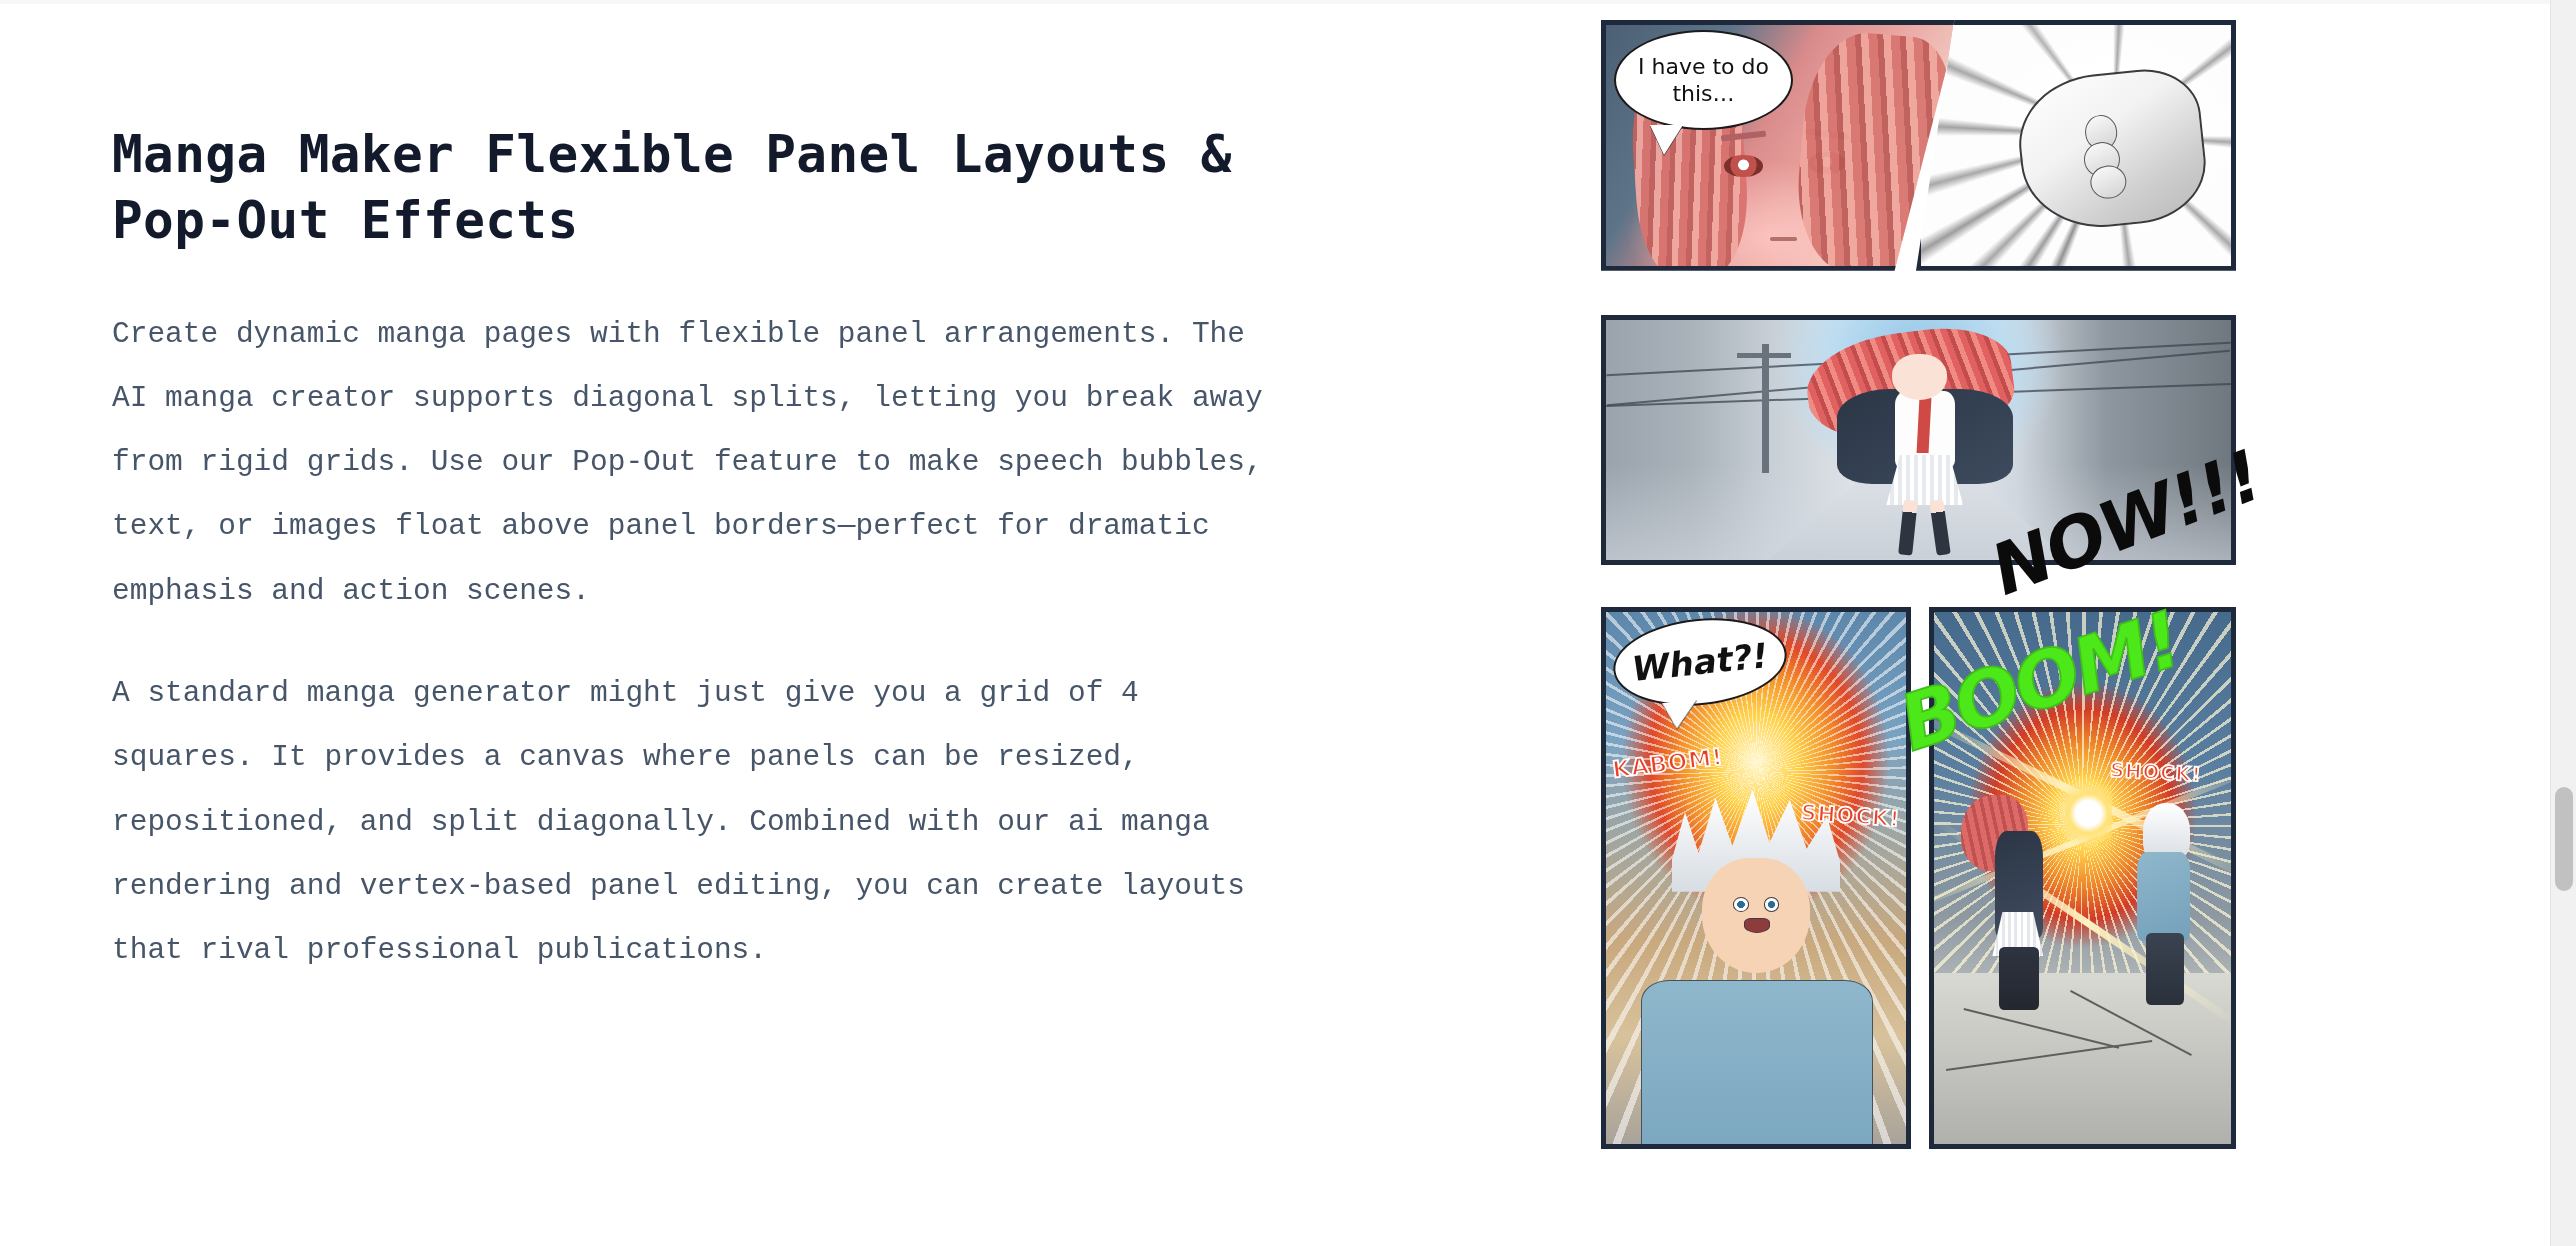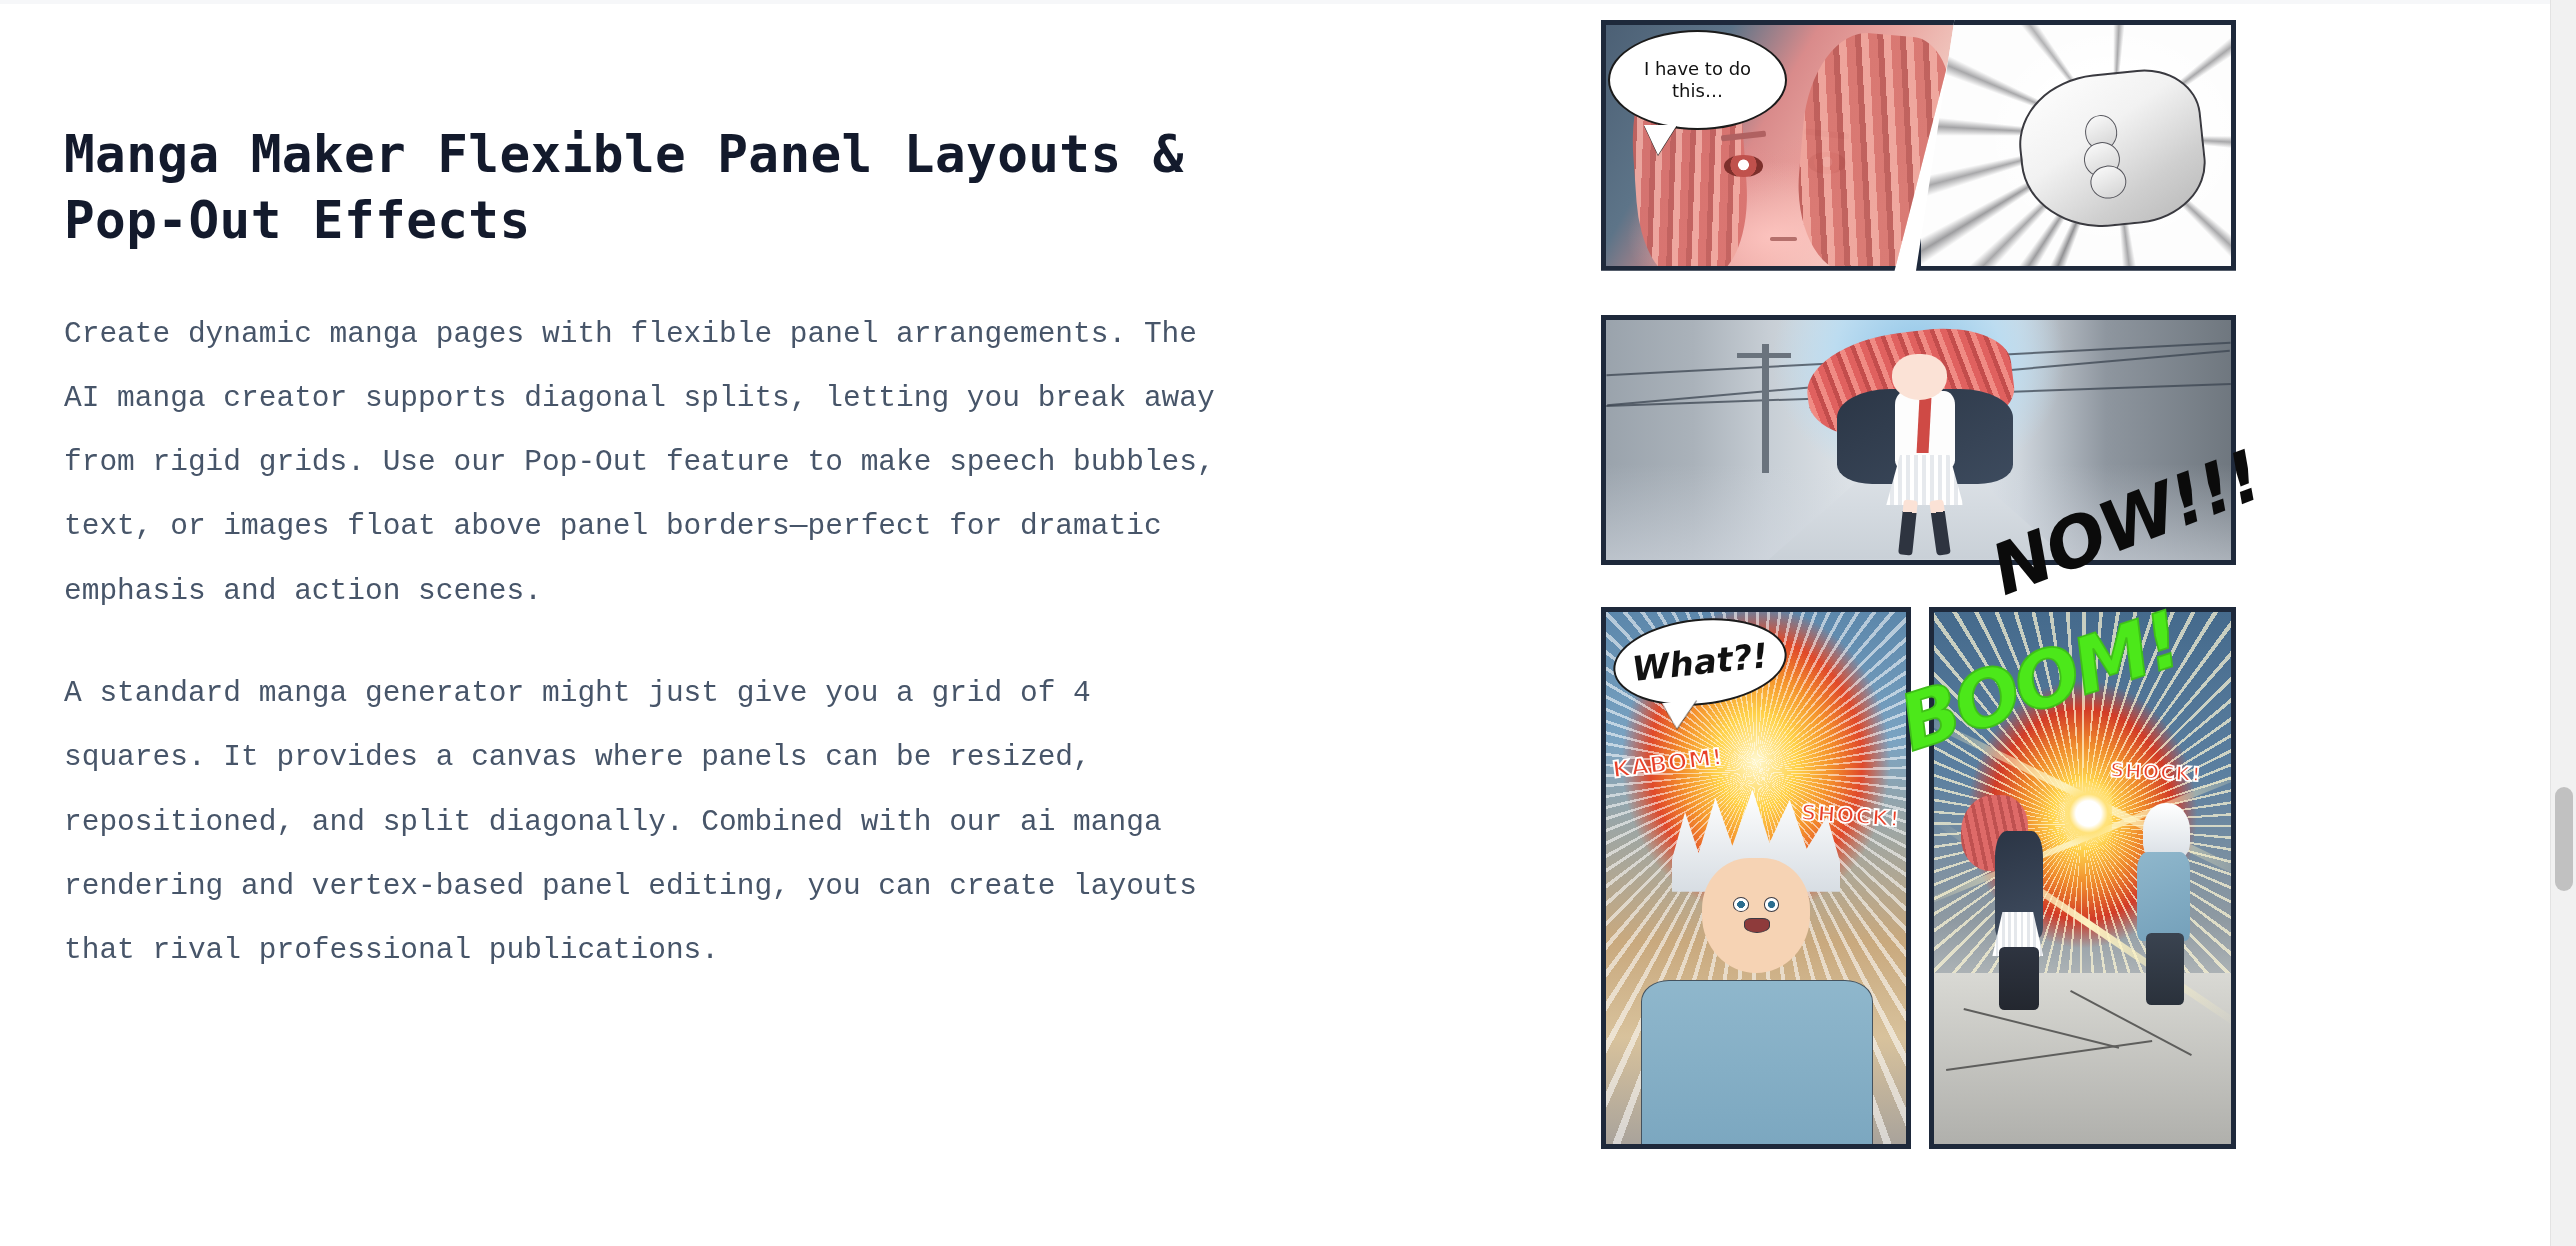--- a/index.html
+++ b/index.html
@@ -39,20 +39,21 @@
     width: 1601px;
     padding: 0;
     box-sizing: border-box;
   }
   .text-inner {
     padding-left: 64px;
     padding-right: 54px;
     padding-top: 122px;
     max-width: 1216px;
     box-sizing: content-box;
+    margin-left: 48px;
   }
   h1.page-title {
     margin: 0 0 47px 0;
     font-family: "DejaVu Sans Mono", monospace;
     font-weight: bold;
     font-size: 51px;
     line-height: 1.30;
     letter-spacing: 0.4px;
     color: #131a2c;
     max-width: 1190px;
@@ -357,23 +358,23 @@
     text-align: center;
     font-family: "DejaVu Sans", sans-serif;
     color: #111111;
     z-index: 6;
   }
   .bubble .tail {
     position: absolute;
     width: 0; height: 0;
   }
   #bubble-1 {
-    left: 2px; top: 5.4px;
+    left: 8px; top: 5.4px;
     width: 179px; height: 100px;
-    font-size: 18px;
+    font-size: 22px;
     line-height: 1.25;
     padding: 0 12.5px;
     box-sizing: border-box;
   }
   #bubble-1 .tail {
     left: 34px; bottom: -27px;
     border-left: 14.3px solid transparent;
     border-right: 19.7px solid transparent;
     border-top: 30px solid #ffffff;
     filter: drop-shadow(0 1.8px 0 #1b1b1b);

